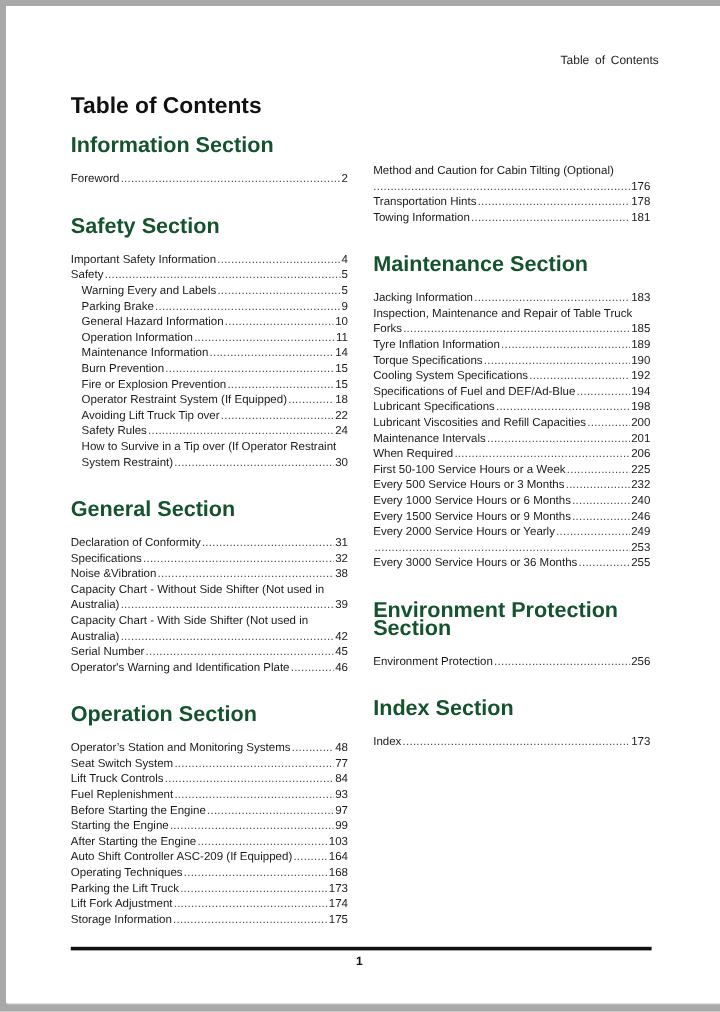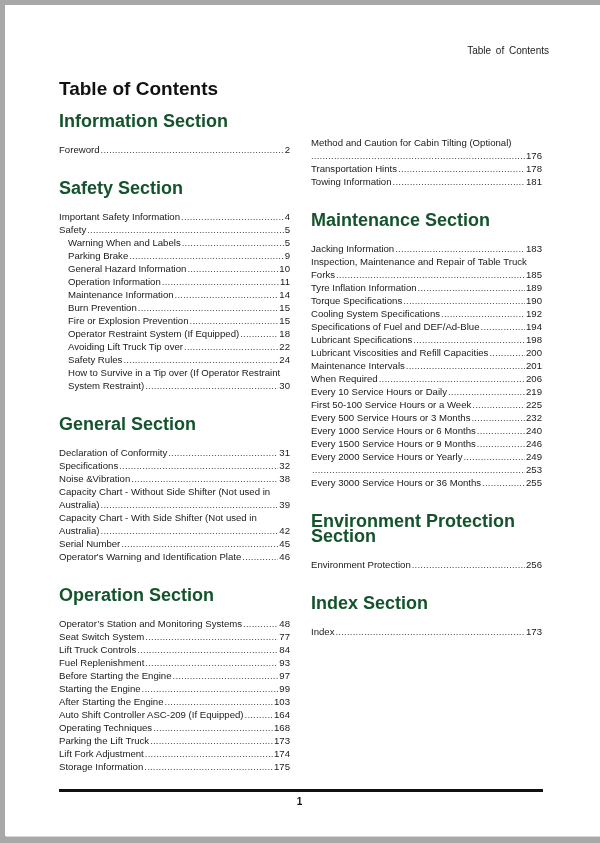--- a/index.html
+++ b/index.html
@@ -84,21 +84,21 @@
           <span class="label">Important Safety Information</span>
           <span class="leader"></span>
           <span class="page-num">4</span>
         </div>
       <div class="entry">
           <span class="label">Safety</span>
           <span class="leader"></span>
           <span class="page-num">5</span>
         </div>
       <div class="entry indent">
-          <span class="label">Warning When and Labels</span>
+          <span class="label">Warning Every and Labels</span>
           <span class="leader"></span>
           <span class="page-num">5</span>
         </div>
       <div class="entry indent">
           <span class="label">Parking Brake</span>
           <span class="leader"></span>
           <span class="page-num">9</span>
         </div>
       <div class="entry indent">
           <span class="label">General Hazard Information</span>
@@ -332,25 +332,20 @@
           <span class="label">Maintenance Intervals</span>
           <span class="leader"></span>
           <span class="page-num">201</span>
         </div>
       <div class="entry">
           <span class="label">When Required</span>
           <span class="leader"></span>
           <span class="page-num">206</span>
         </div>
       <div class="entry">
-          <span class="label">Every 10 Service Hours or Daily</span>
-          <span class="leader"></span>
-          <span class="page-num">219</span>
-        </div>
-      <div class="entry">
           <span class="label">First 50-100 Service Hours or a Week</span>
           <span class="leader"></span>
           <span class="page-num">225</span>
         </div>
       <div class="entry">
           <span class="label">Every 500 Service Hours or 3 Months</span>
           <span class="leader"></span>
           <span class="page-num">232</span>
         </div>
       <div class="entry">

